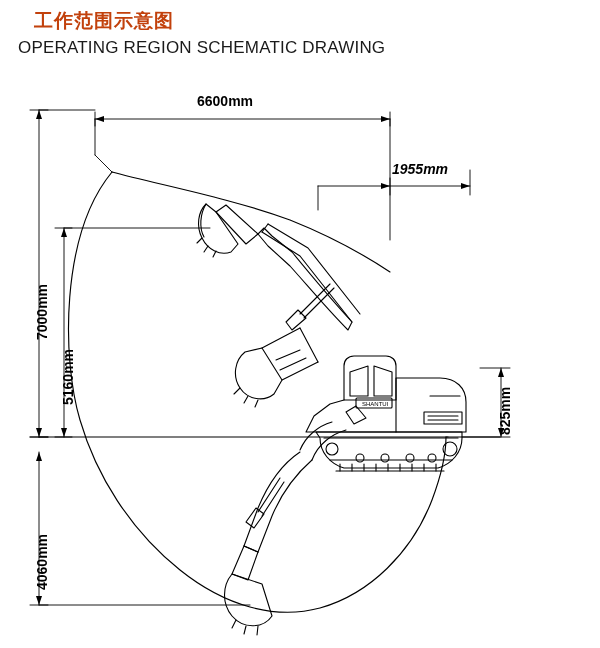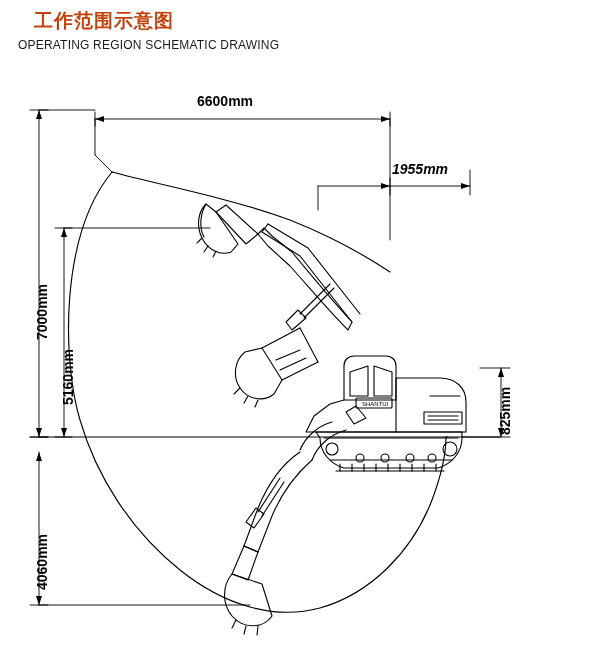--- a/index.html
+++ b/index.html
@@ -27,21 +27,21 @@
     font-weight: bold;
     color: #c2410c;
     letter-spacing: 1px;
     white-space: nowrap;
     margin-left: 30px;
   }
   .title-en {
     position: absolute;
     left: 18px;
     top: 38px;
-    font-size: 12px;
+    font-size: 17px;
     color: #1a1a1a;
     letter-spacing: 0.2px;
     white-space: nowrap;
   }
   #drawing {
     position: absolute;
     left: 0;
     top: 60px;
     width: 486px;
     height: 588px;

